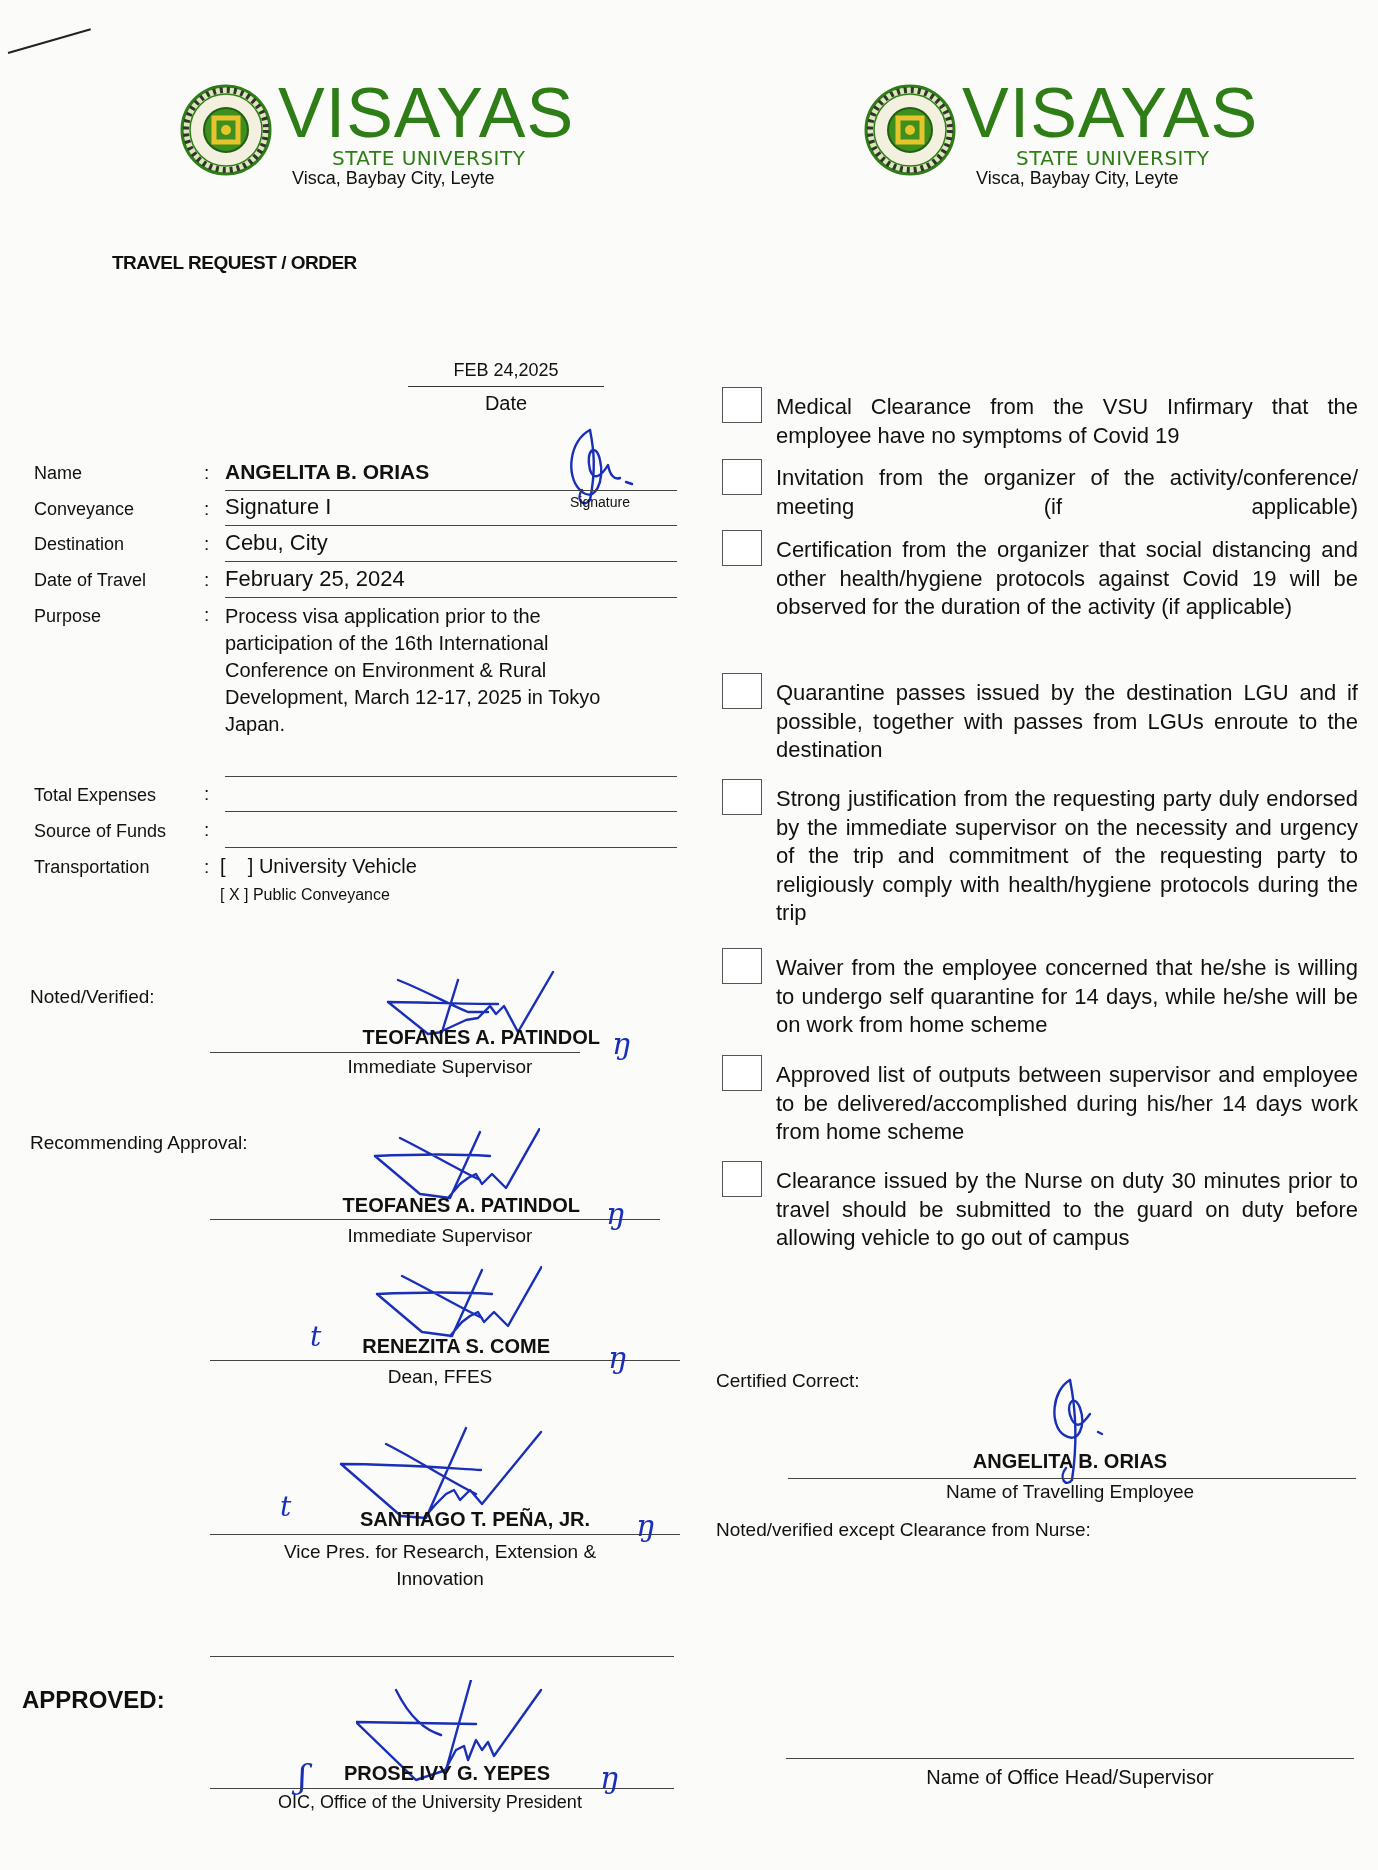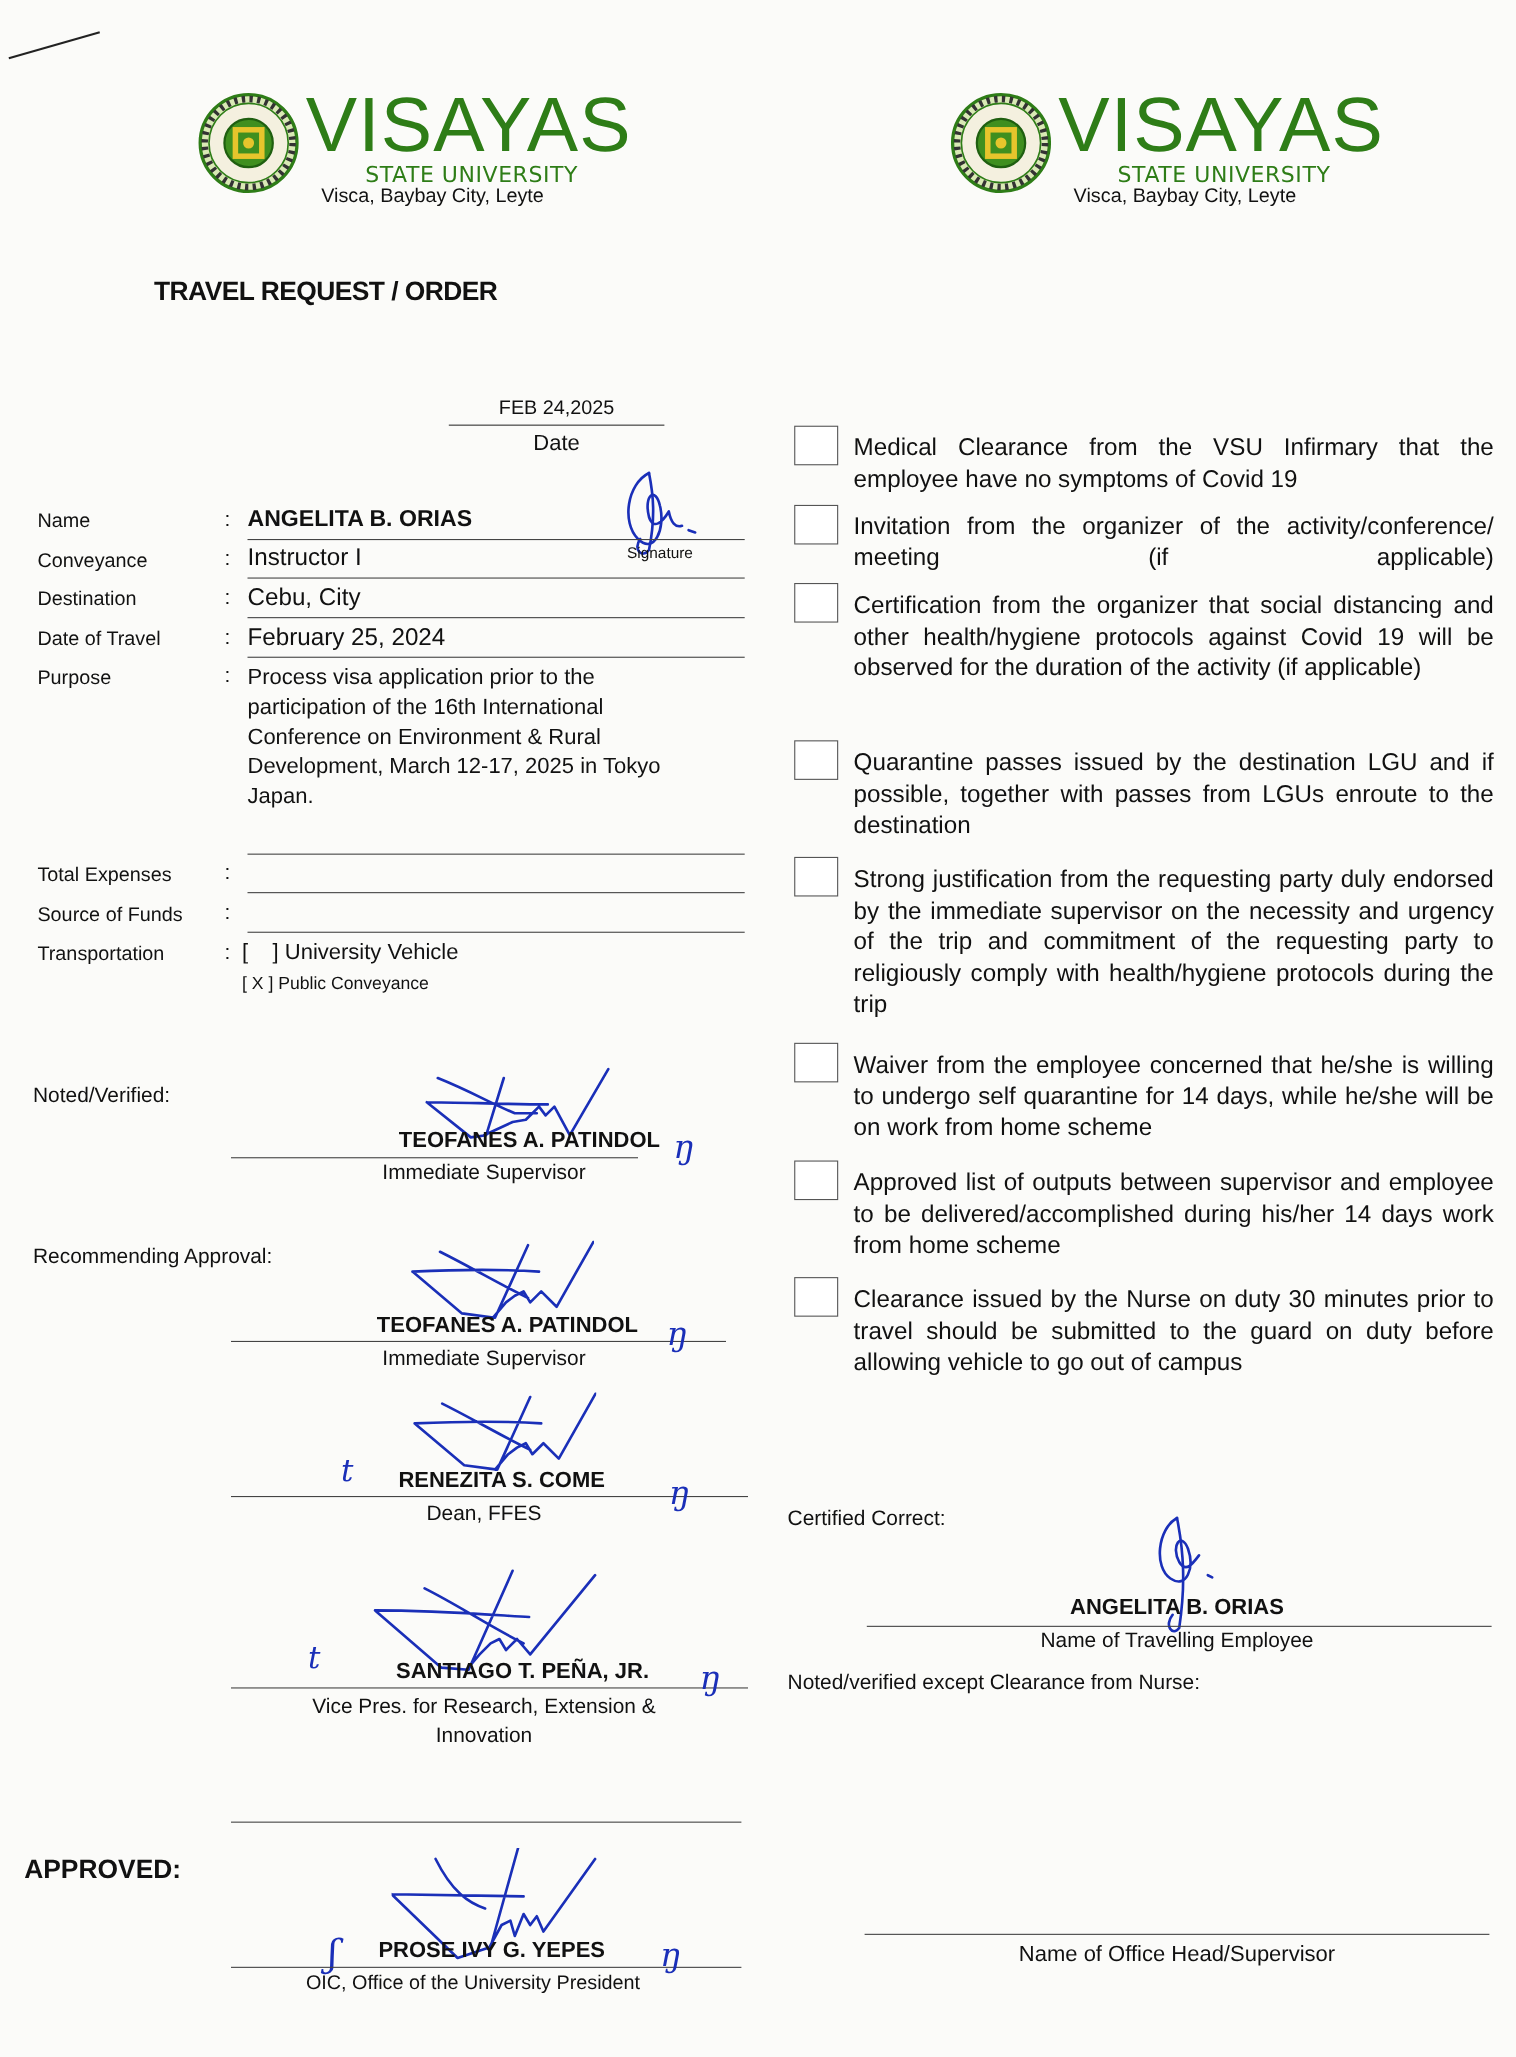--- a/index.html
+++ b/index.html
@@ -7,21 +7,21 @@
     width: 1378px; height: 1870px; position: relative; overflow: hidden;
     background: #fbfbf9; color: #111;
     font-family: "Liberation Sans", sans-serif;
   }
   .abs { position: absolute; }
   .logo-block { position: absolute; width: 360px; height: 110px; }
   .seal { position: absolute; left: 0; top: 0; width: 92px; height: 92px; }
   .brand-name { position: absolute; left: 98px; top: -6px; font-size: 70px; color: #2e7d17; letter-spacing: 1px; line-height: 1; font-family: "Liberation Sans", sans-serif; }
   .brand-sub { position: absolute; left: 152px; top: 62px; font-size: 20px; color: #2e7d17; letter-spacing: 0.5px; font-family: "DejaVu Sans", sans-serif; }
   .brand-addr { position: absolute; left: 112px; top: 84px; font-size: 18px; color: #111; }
-  .title-left { left: 140px; top: 252px; font-size: 24px; font-weight: bold; letter-spacing: -0.5px; }
+  .title-left { left: 112px; top: 252px; font-size: 19px; font-weight: bold; letter-spacing: -0.5px; }
   .title-right { left: 652px; top: 262px; font-size: 23px; font-weight: bold; line-height: 31px; letter-spacing: -0.2px; }
   .date-value { left: 408px; top: 360px; width: 196px; text-align: center; font-size: 18px; }
   .date-line { left: 408px; top: 386px; width: 196px; border-top: 1.5px solid #333; }
   .date-label { left: 408px; top: 392px; width: 196px; text-align: center; font-size: 20px; }
   .field-label { font-size: 18px; left: 34px; }
   .field-colon { font-size: 19px; left: 204px; }
   .field-value { font-size: 22px; left: 225px; }
   .field-line { left: 225px; width: 452px; border-top: 1.5px solid #444; }
   .purpose-text { left: 225px; top: 603px; width: 420px; font-size: 20px; line-height: 27px; }
   .sig-label { left: 570px; top: 494px; font-size: 14px; }
@@ -85,21 +85,21 @@
 <div class="abs sig-label">Signature</div>
 
 <div>
   <div class="abs field-label" style="top:463px;">Name</div>
   <div class="abs field-colon" style="top:462px;">:</div>
   <div class="abs field-value" style="top:460px; font-weight:bold; font-size:21px;">ANGELITA B. ORIAS</div>
   <div class="abs field-line" style="top:490px;"></div>
 
   <div class="abs field-label" style="top:499px;">Conveyance</div>
   <div class="abs field-colon" style="top:498px;">:</div>
-  <div class="abs field-value" style="top:494px;">Instructor I</div>
+  <div class="abs field-value" style="top:494px;">Signature I</div>
   <div class="abs field-line" style="top:525px;"></div>
 
   <div class="abs field-label" style="top:534px;">Destination</div>
   <div class="abs field-colon" style="top:533px;">:</div>
   <div class="abs field-value" style="top:530px;">Cebu, City</div>
   <div class="abs field-line" style="top:561px;"></div>
 
   <div class="abs field-label" style="top:570px;">Date of Travel</div>
   <div class="abs field-colon" style="top:569px;">:</div>
   <div class="abs field-value" style="top:566px;">February 25, 2024</div>

